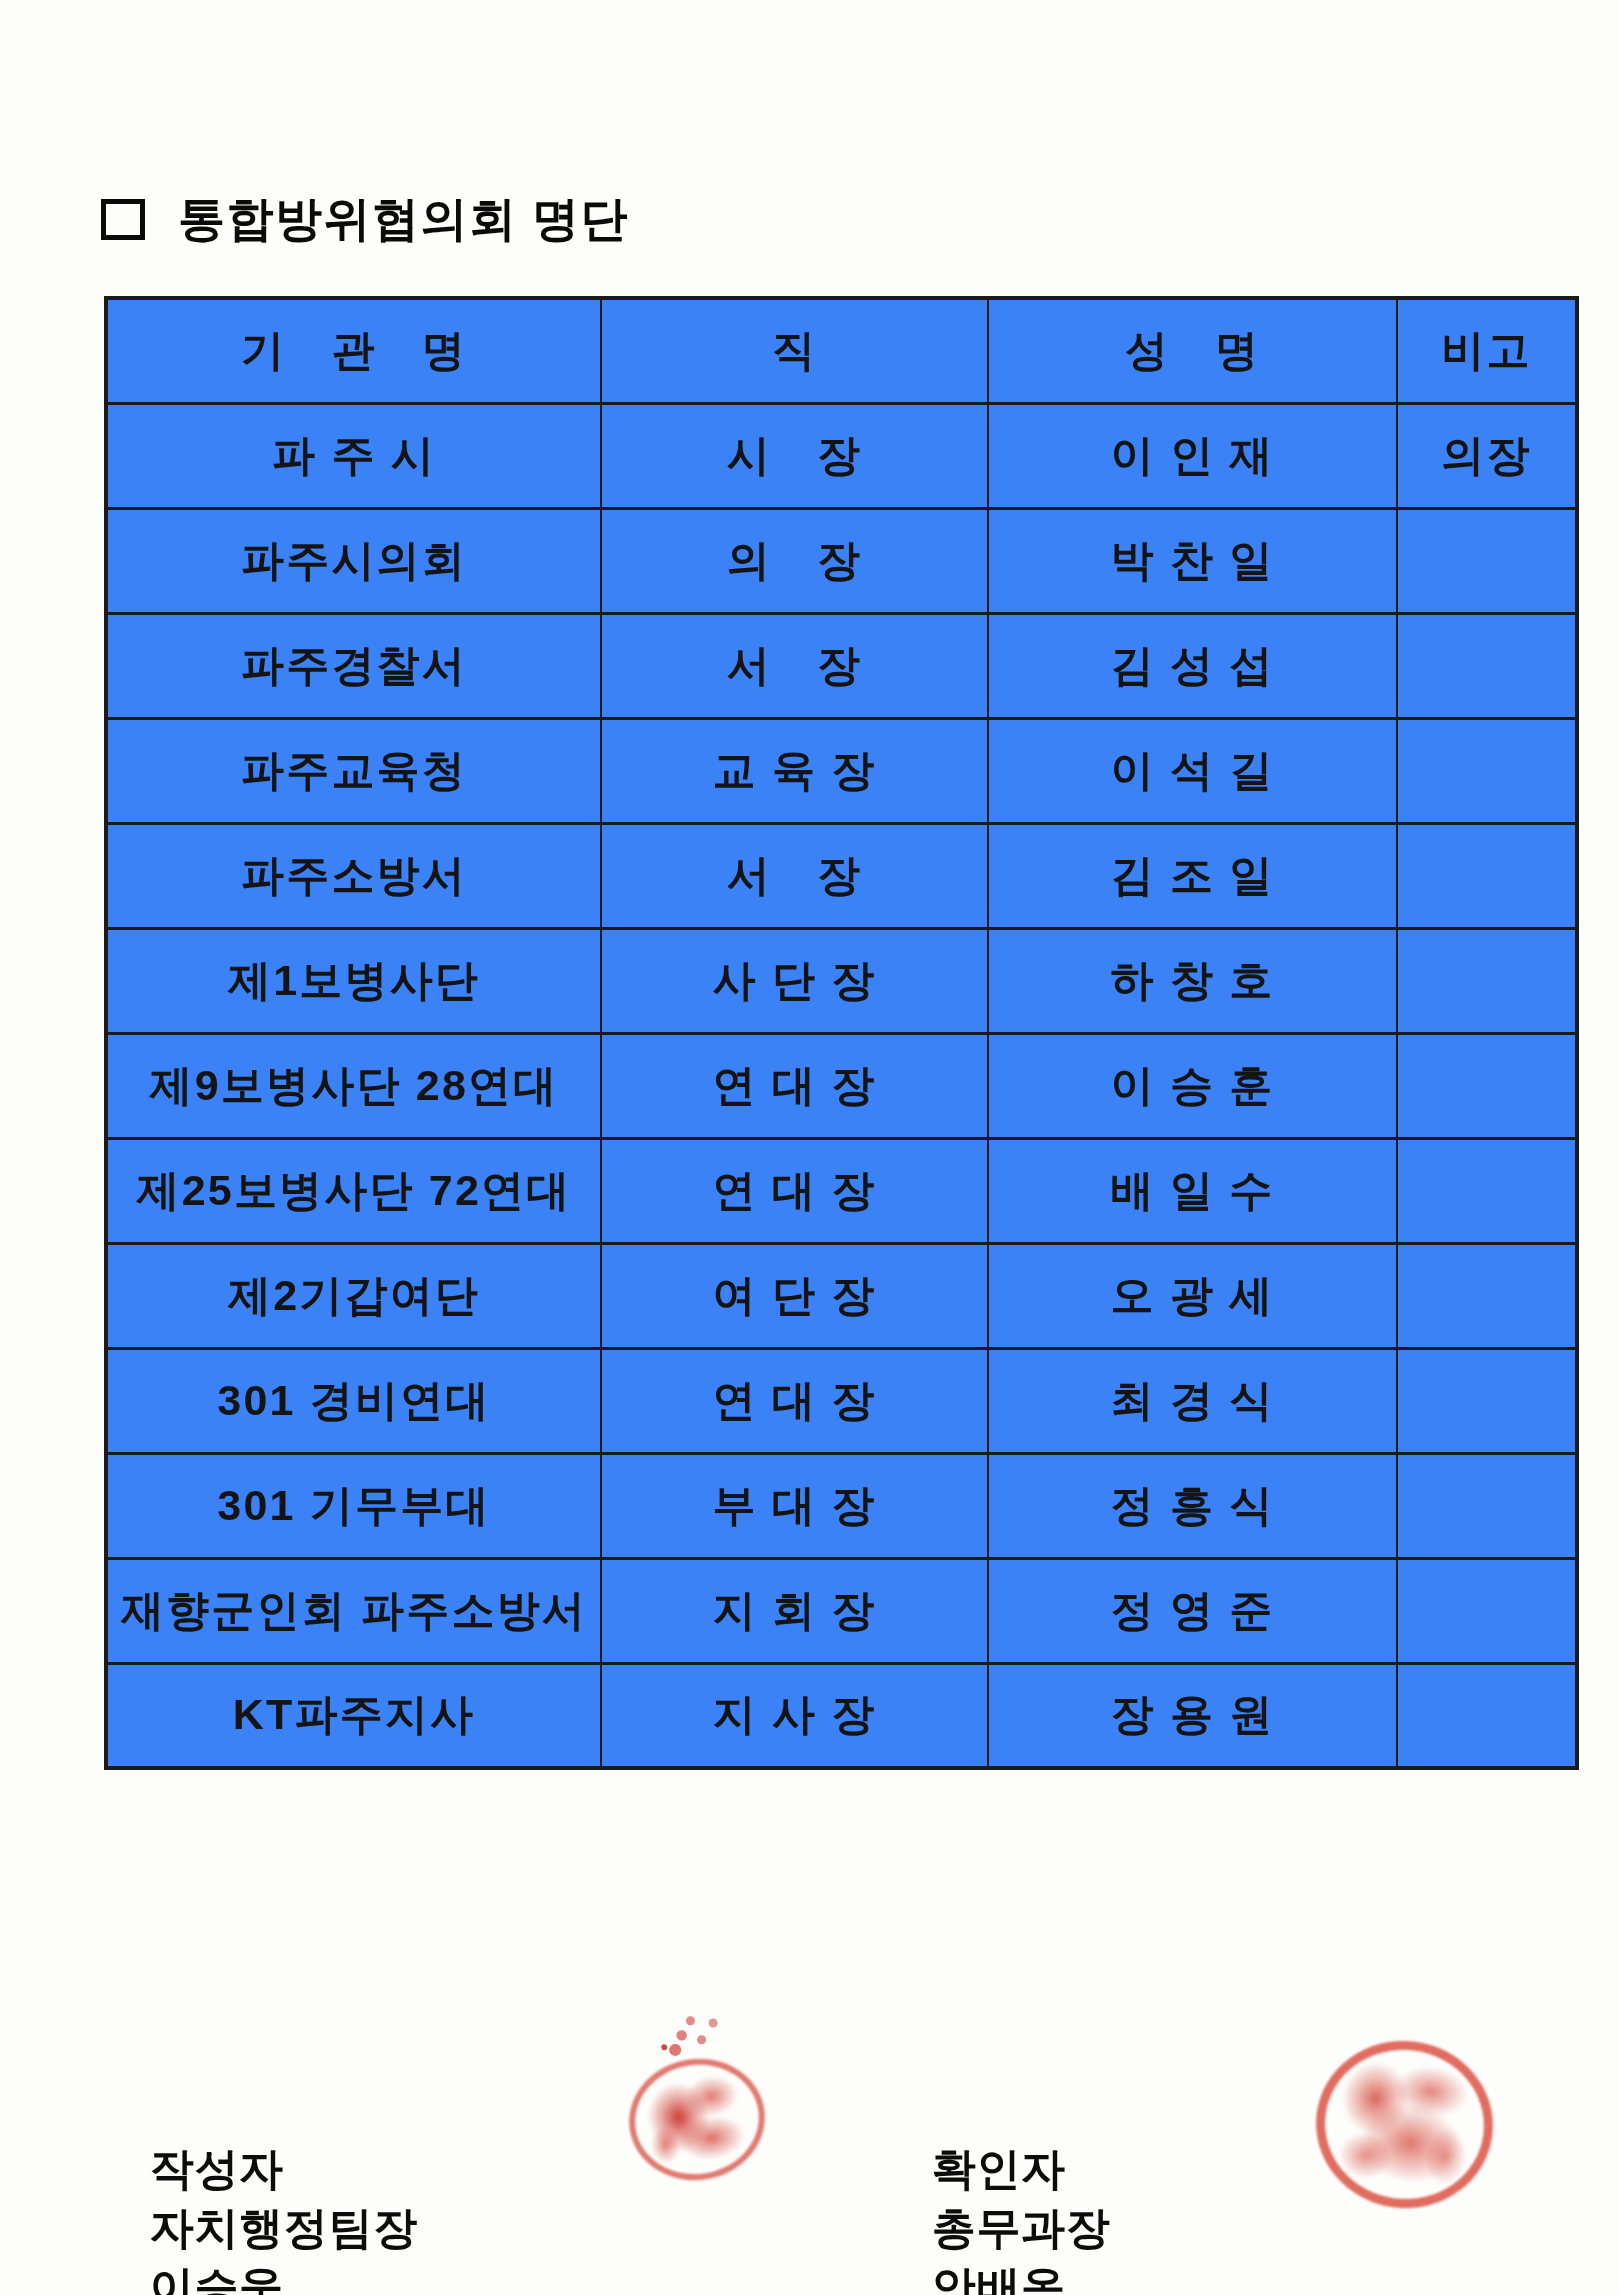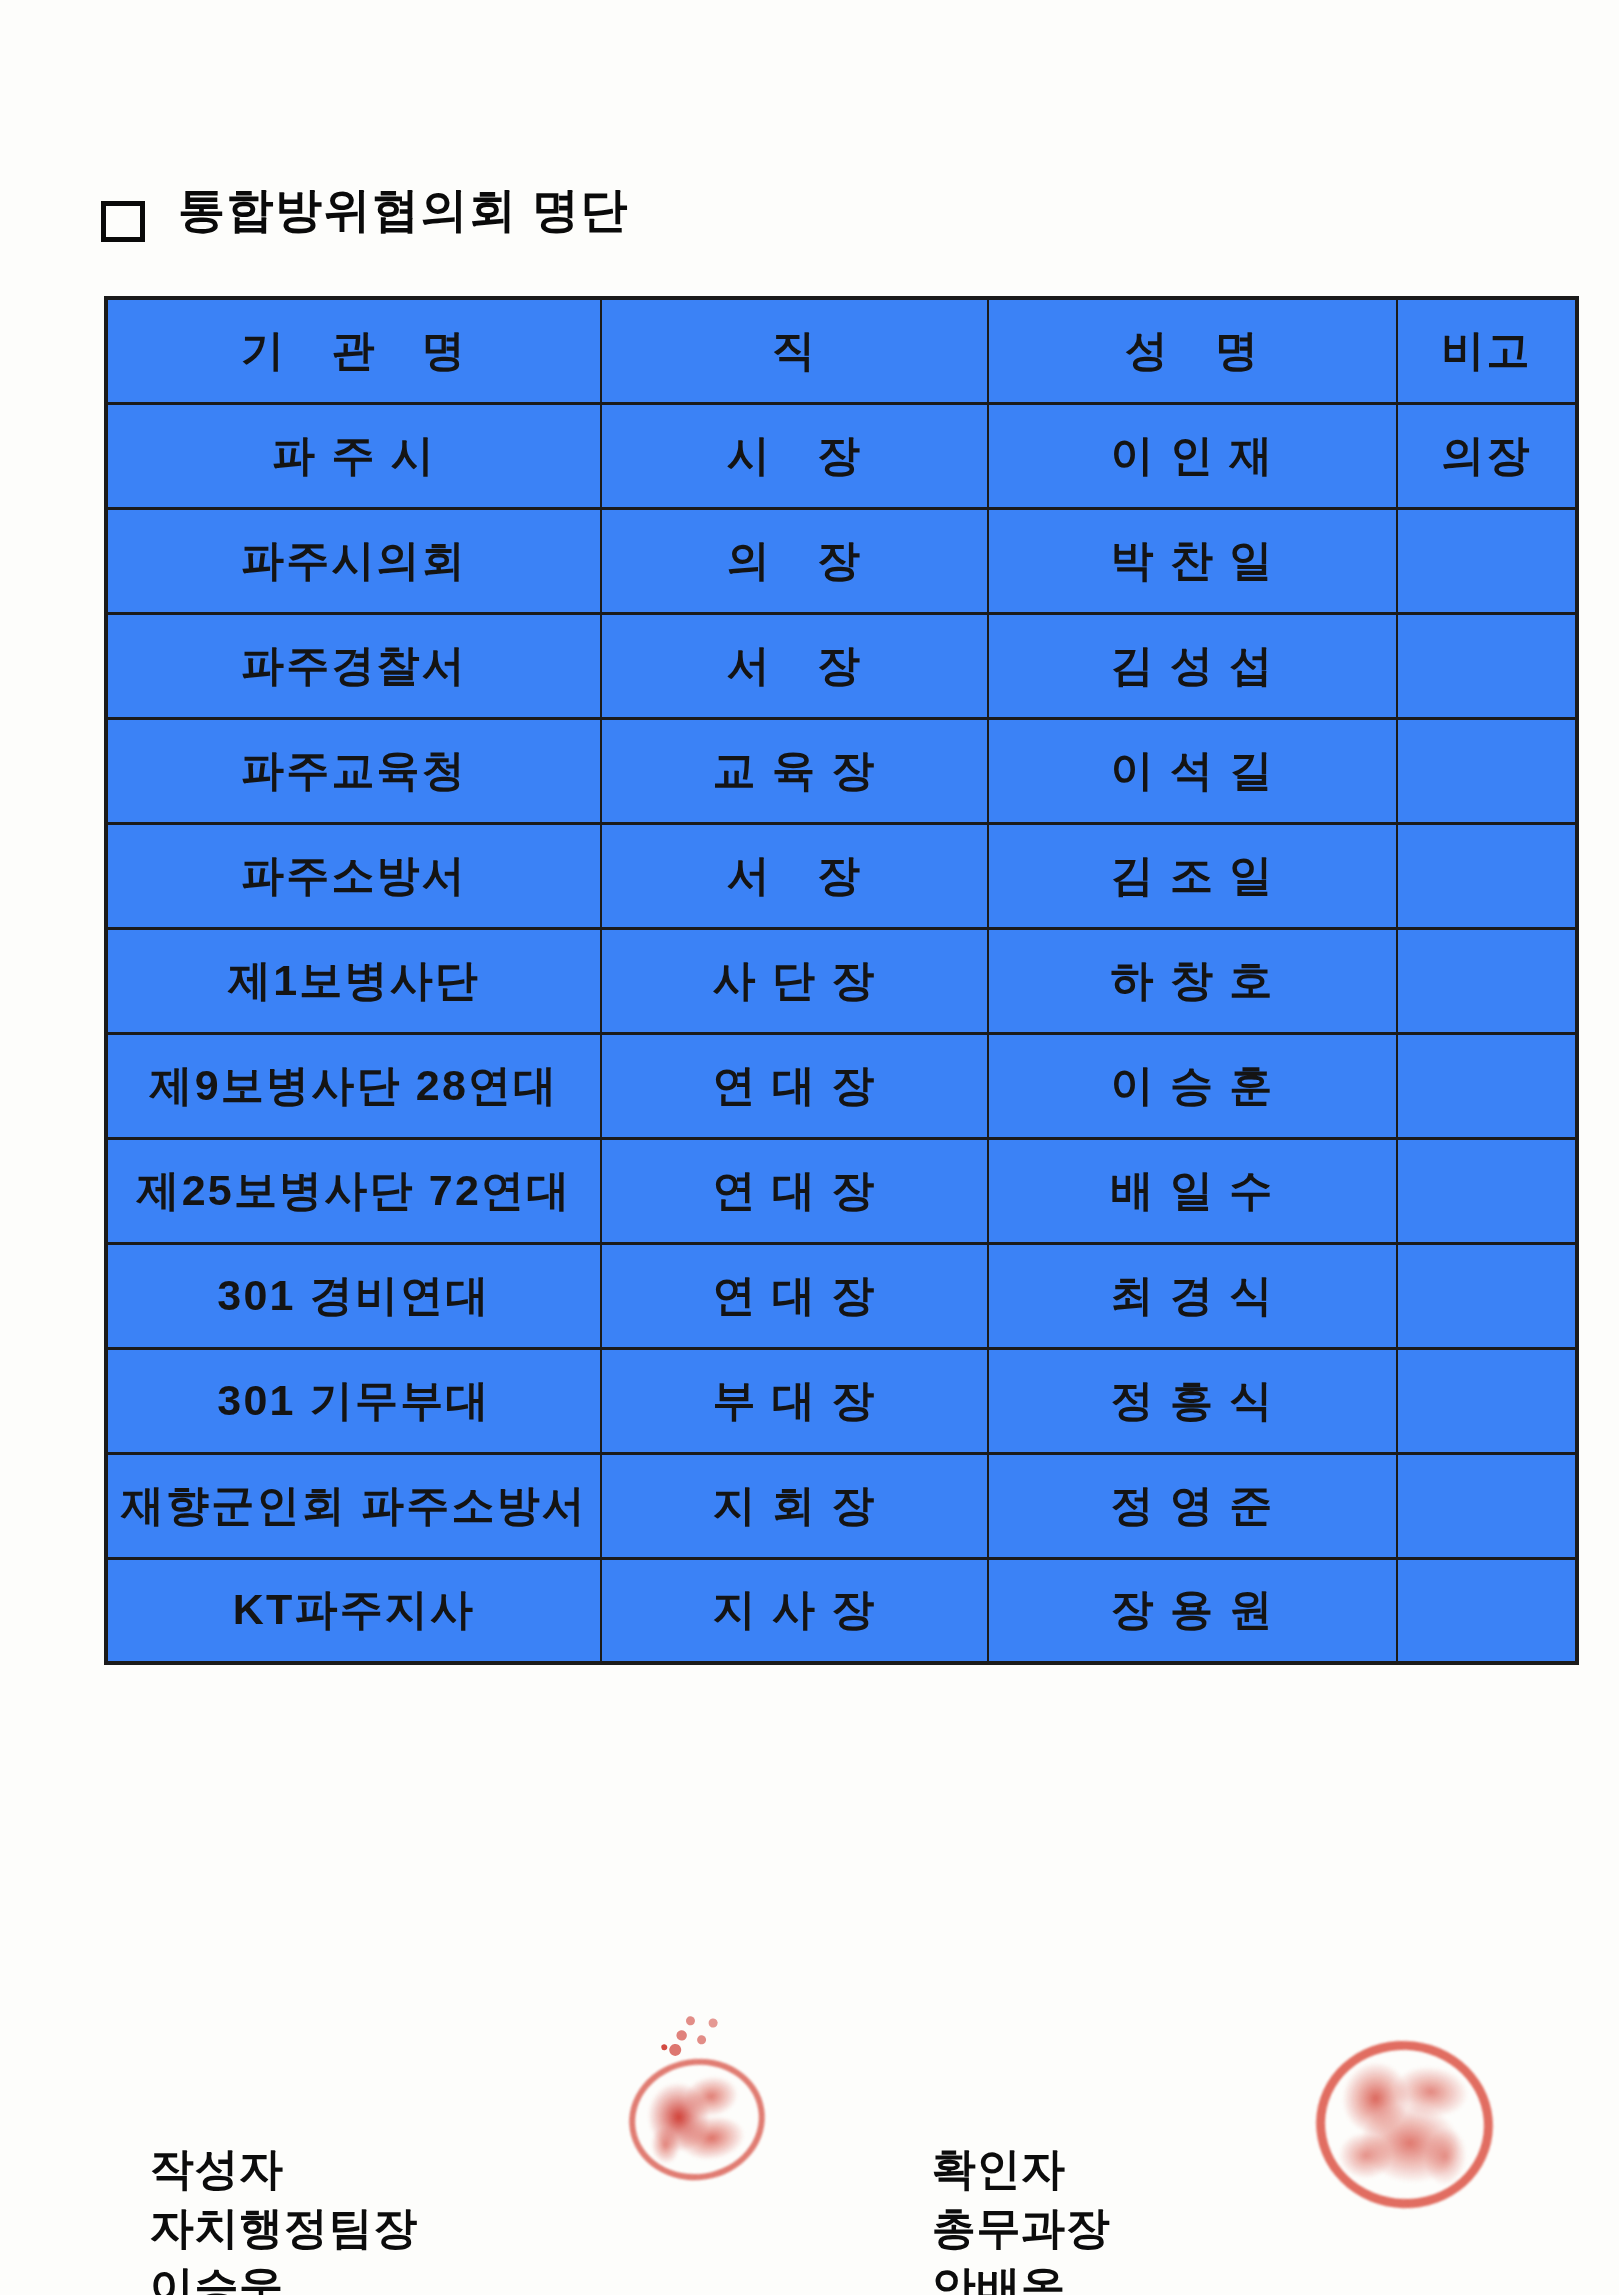--- a/index.html
+++ b/index.html
@@ -7,22 +7,22 @@
     width:1620px;height:2295px;position:relative;
     background:#fdfdfb;
     font-family:"Liberation Sans", sans-serif;
     color:#111;
     overflow:hidden;
   }
   .page{position:absolute;inset:0;}
 
   
   .title-row{
-    position:absolute;left:101px;top:180px;height:62px;
-    display:flex;align-items:flex-end;
+    position:absolute;left:101px;top:188px;height:62px;
+    display:flex;align-items:center;
   }
   .title-bullet{
     width:34px;height:31px;border:5.2px solid #0a0a0a;
     display:inline-block;background:transparent;
     margin-right:33px;flex:0 0 auto;
   }
   .doc-title{
     margin:0;font-size:47px;font-weight:800;letter-spacing:1.5px;
     white-space:pre;color:#0a0a0a;
   }
@@ -166,20 +166,26 @@
         <td>이 승 훈</td>
         <td></td>
       </tr>
       <tr>
         <td>제25보병사단 72연대</td>
         <td>연 대 장</td>
         <td>배 일 수</td>
         <td></td>
       </tr>
       <tr>
+        <td>제2기갑여단</td>
+        <td>여 단 장</td>
+        <td>오 광 세</td>
+        <td></td>
+      </tr>
+      <tr>
         <td>301 경비연대</td>
         <td>연 대 장</td>
         <td>최 경 식</td>
         <td></td>
       </tr>
       <tr>
         <td>301 기무부대</td>
         <td>부 대 장</td>
         <td>정 흥 식</td>
         <td></td>

